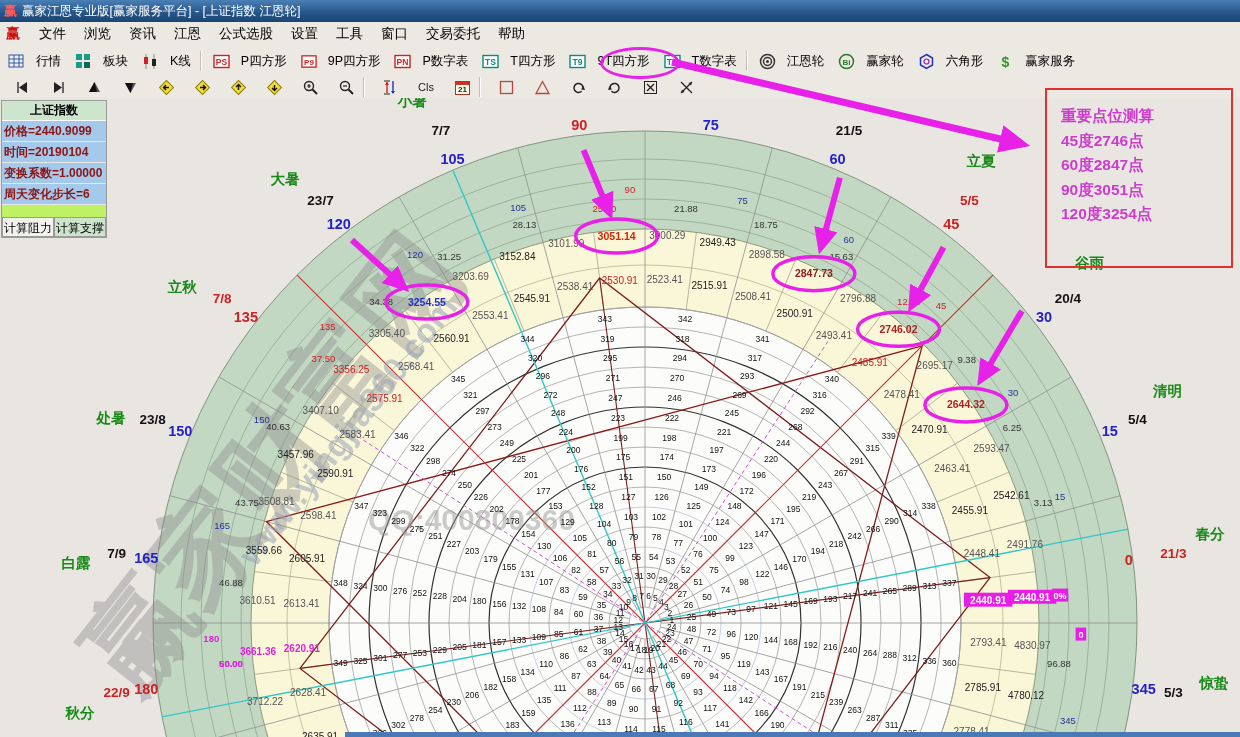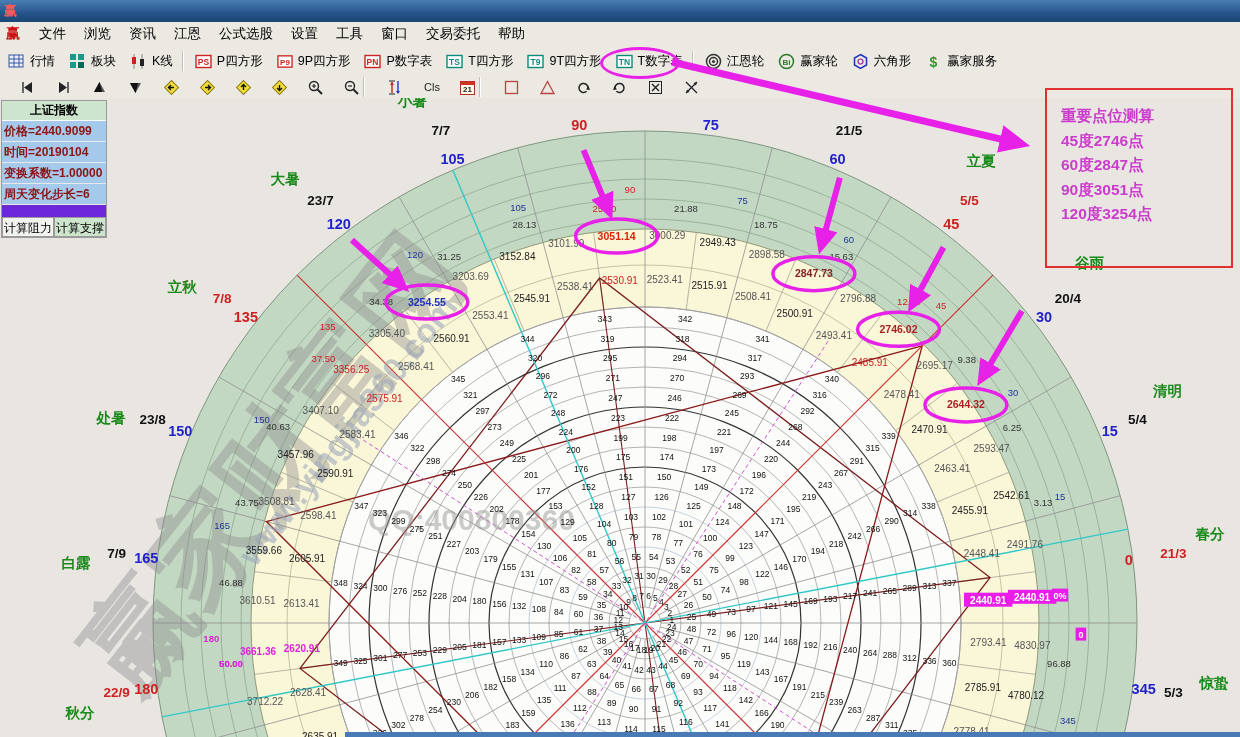--- a/index.html
+++ b/index.html
@@ -11,32 +11,32 @@
     color:#fff;font-size:12.5px;display:flex;align-items:center;box-sizing:border-box;padding-left:4px;}
   #titlebar .logo{color:#ff5a5a;font-weight:bold;font-size:13px;margin-right:5px;}
   
   #menubar{position:absolute;left:0;top:22px;width:1240px;height:24px;background:#ece9e2;
     border-bottom:1px solid #cfccc5;display:flex;align-items:center;font-size:13.5px;color:#000;}
   #menubar .logo{color:#cc1111;font-weight:bold;margin:0 10px 0 6px;font-size:14px;}
   #menubar .mitem{padding:2px 9px;cursor:default;}
   
   #toolbar1{position:absolute;left:0;top:46px;width:1240px;height:30px;background:#ece9e2;
     border-bottom:1px solid #cfccc5;display:flex;align-items:center;font-size:12.5px;}
-  .tb1item{display:flex;align-items:flex-start;gap:5px;padding:3px 5px;margin-left:2px;border:1px solid transparent;}
+  .tb1item{display:flex;align-items:flex-start;gap:11px;padding:3px 5px;margin-left:2px;border:1px solid transparent;}
   .tb1item .lbl{white-space:nowrap;}
   .tbsep{width:1px;height:20px;background:#c2bfb8;border-right:1px solid #fff;margin:0 3px;}
   
   #toolbar2{position:absolute;left:0;top:76px;width:1240px;height:22px;background:#ece9e2;
     border-bottom:1px solid #a8a5a0;display:flex;align-items:center;}
-  .tb2item{display:flex;align-items:center;justify-content:flex-end;width:22px;height:18px;margin-left:14px;}
+  .tb2item{display:flex;align-items:center;justify-content:flex-start;width:22px;height:18px;margin-left:14px;}
   
   #chart{position:absolute;left:0;top:98px;width:1240px;height:639px;background:#e9e6e2;}
   
   #panel{position:absolute;left:1px;top:100px;width:104px;z-index:10;font-size:12px;
-    border:1px solid #9a9a9a;background:#6d28d9;}
+    border:1px solid #9a9a9a;background:#bef264;}
   #panel .hdr{background:#cde4cd;color:#000;text-align:center;height:19px;line-height:19px;
     border-bottom:1px solid #fff;font-weight:bold;}
   #panel .row{background:#a5c9ea;color:#8b1515;height:20px;line-height:20px;padding-left:2px;
     border-bottom:1px solid #e8e8e8;white-space:nowrap;overflow:hidden;font-weight:bold;}
   #panel .btns{display:flex;height:20px;margin-top:12px;}
   #panel .btns div{flex:1;text-align:center;line-height:20px;border:1px solid #9a9a9a;font-size:12px;}
   #panel .btns .b1{background:#f2f2ee;}
   #panel .btns .b2{background:#cde4cd;}
   
   #annobox{position:absolute;left:1045px;top:88px;width:188px;height:180px;z-index:40;
@@ -48,20 +48,21 @@
   
   #overlay{position:absolute;left:0;top:0;width:1240px;height:737px;z-index:55;pointer-events:none;}
   #bottomstrip{position:absolute;left:345px;top:732px;width:895px;height:5px;background:#4a7ab5;z-index:45;}
   svg text{font-family:"Liberation Sans",sans-serif;}
 </style>
 </head>
 <body>
 
 <div id="titlebar">
   <span class="logo">赢</span>
+  <span>赢家江恩专业版[赢家服务平台] - [上证指数 江恩轮]</span>
 </div>
 
 <div id="menubar">
   <span class="logo">赢</span>
 <div class="mitem">文件</div>
     <div class="mitem">浏览</div>
     <div class="mitem">资讯</div>
     <div class="mitem">江恩</div>
     <div class="mitem">公式选股</div>
     <div class="mitem">设置</div>

